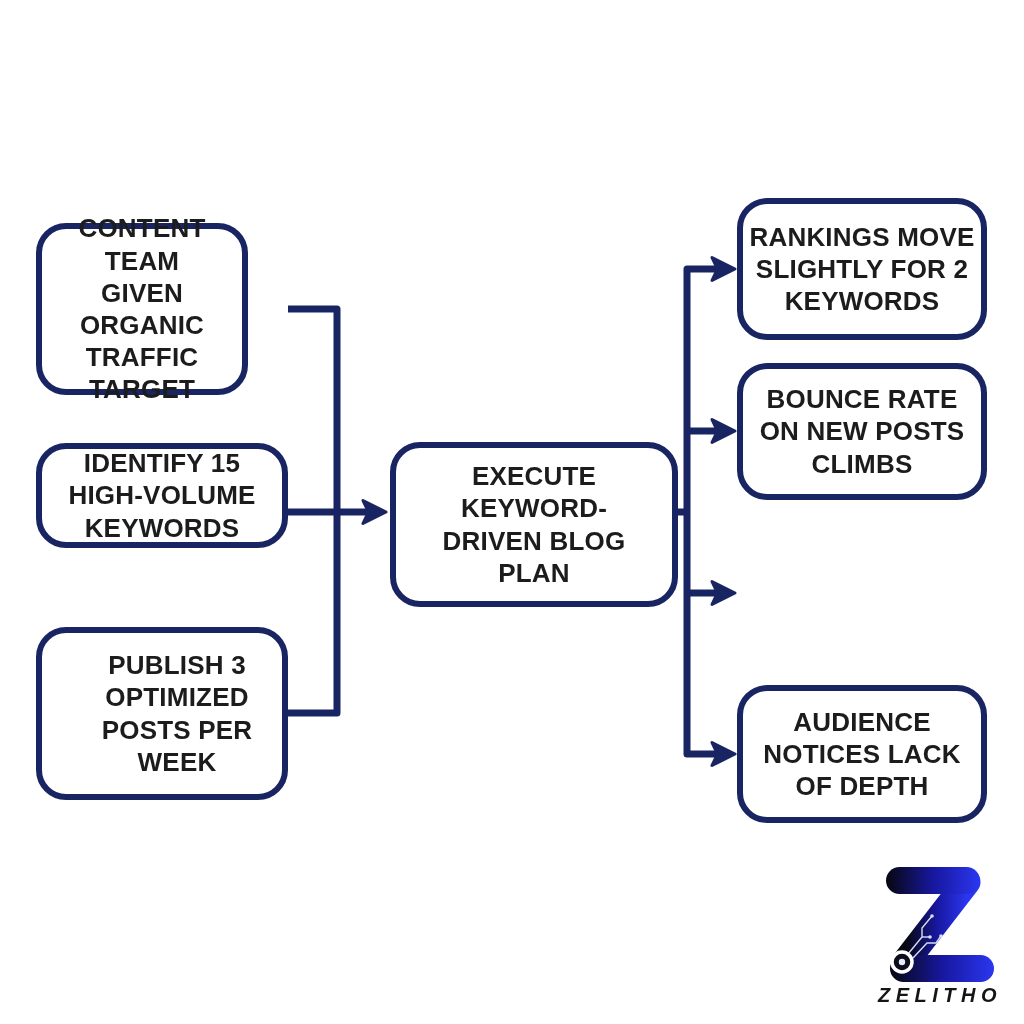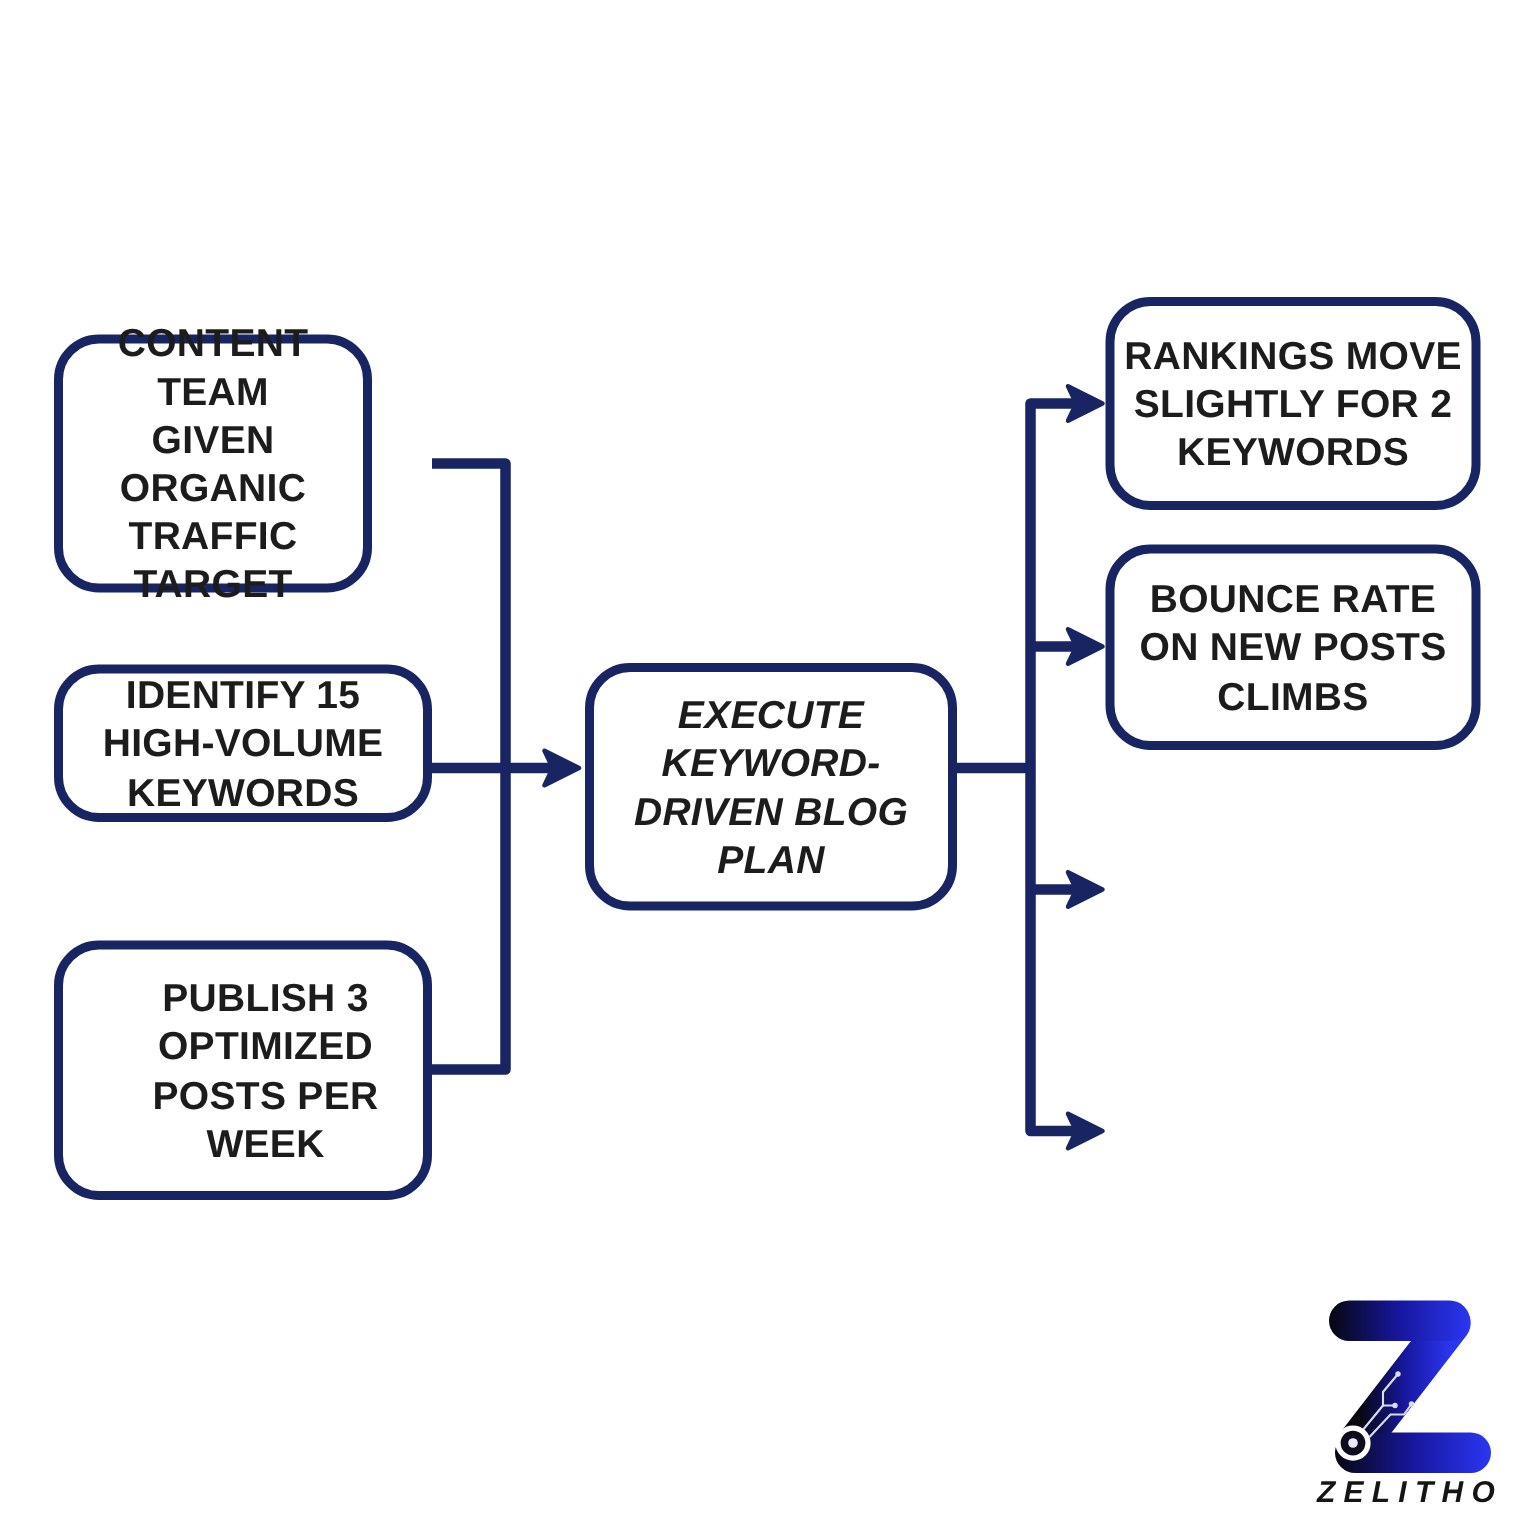--- a/index.html
+++ b/index.html
@@ -43,21 +43,21 @@
     font-size: 26px;
     line-height: 1.24;
     color: #1c1c1c;
     white-space: pre-line;
     letter-spacing: 0.2px;
     padding: 4px;
   }
   .node-l1 { left: 36px;  top: 223px; width: 212px; height: 172px; }
   .node-l2 { left: 36px;  top: 443px; width: 252px; height: 105px; }
   .node-l3 { left: 36px;  top: 627px; width: 252px; height: 173px; padding-left: 34px; }
-  .node-c  { left: 390px; top: 442px; width: 248px; height: 165px; font-style: italic; }
+  .node-c  { left: 390px; top: 442px; width: 288px; height: 165px; }
   .node-r1 { left: 737px; top: 198px; width: 250px; height: 142px; }
   .node-r2 { left: 737px; top: 363px; width: 250px; height: 137px; }
   .node-r3 { left: 737px; top: 523px; width: 250px; height: 140px; }
   .node-r4 { left: 737px; top: 685px; width: 250px; height: 138px; }
 
   .logo-wrap {
     position: absolute;
     left: 856px; top: 856px;
     width: 168px; height: 152px;
   }
@@ -116,20 +116,23 @@
 KEYWORD-
 DRIVEN BLOG
 PLAN</div>
 
   <div class="node node-r1">RANKINGS MOVE
 SLIGHTLY FOR 2
 KEYWORDS</div>
   <div class="node node-r2">BOUNCE RATE
 ON NEW POSTS
 CLIMBS</div>
+  <div class="node node-r4">AUDIENCE
+NOTICES LACK
+OF DEPTH</div>
 
   <div class="logo-wrap">
     <svg id="logo-z" viewBox="0 0 120 121" xmlns="http://www.w3.org/2000/svg">
       <defs>
         <linearGradient id="zg" x1="0" y1="0" x2="1" y2="0">
           <stop offset="0" stop-color="#07070f"></stop>
           <stop offset="0.5" stop-color="#17179e"></stop>
           <stop offset="1" stop-color="#2b36f0"></stop>
         </linearGradient>
       </defs>

